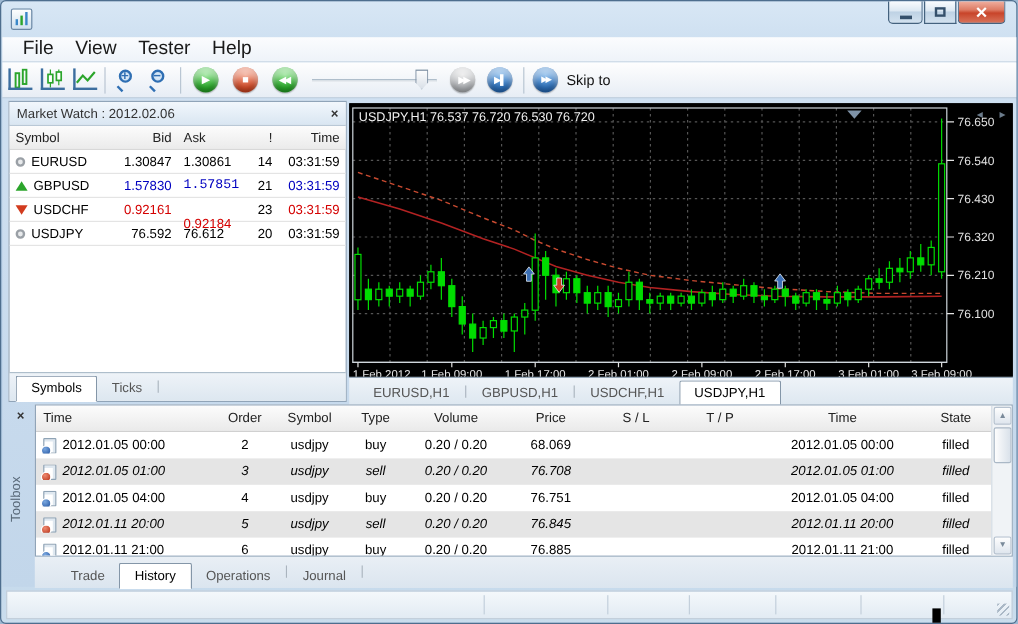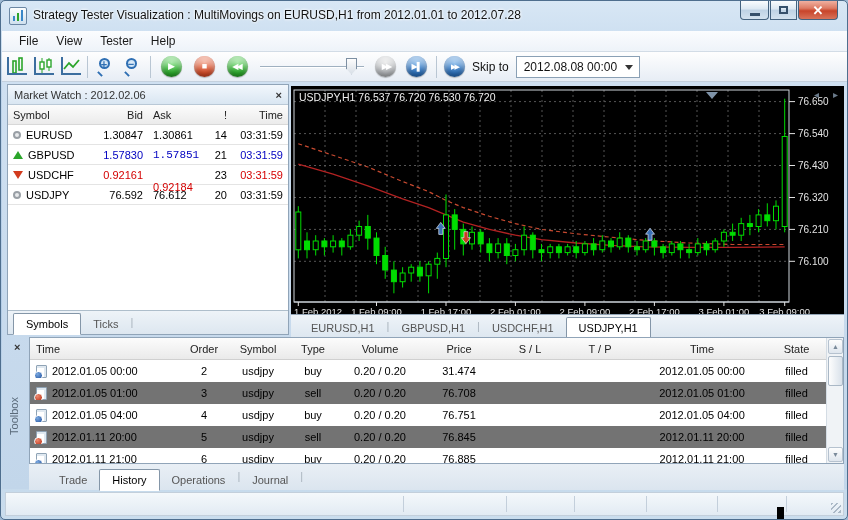--- a/index.html
+++ b/index.html
@@ -25,21 +25,21 @@
   .win-btn.minimize { width:29px; }
   .win-btn.maximize { width:27px; border-radius:0; }
   .win-btn.close { width:40px; color:#fff; font-size:13px; font-weight:bold;
     background:linear-gradient(180deg,#f0b0a0 0%,#dd7b64 40%,#c8442a 55%,#d8735a 100%); }
   .glyph-min { width:10px; height:3px; background:#35506b; margin-top:8px; }
   .glyph-max { width:9px; height:8px; border:2px solid #35506b; }
   
   .menubar { position:absolute; left:1px; top:30px; width:846px; height:21px;
     background:linear-gradient(180deg,#fbfcfe,#eef3f9); border-bottom:1px solid #d2dce6;
     display:flex; align-items:center; padding-left:8px; }
-  .menu-item { font-size:12px; color:#1a1a1a; padding:2px 9px; cursor:default; }
+  .menu-item { font-size:16px; color:#1a1a1a; padding:2px 9px; cursor:default; }
   
   .toolbar { position:absolute; left:1px; top:51px; width:846px; height:30px;
     background:linear-gradient(180deg,#fefefe,#e7edf5); border-bottom:1px solid #c4d0dd;
     display:flex; align-items:center; }
   .tb-sep { width:1px; height:22px; background:#b9c6d3; margin:0 4px; }
   .tb-btn { width:27px; height:24px; display:flex; align-items:center; justify-content:center; }
   .sphere { width:21px; height:21px; border-radius:50%; display:flex; align-items:center;
     justify-content:center; color:#fff; font-size:8px; line-height:1;
     box-shadow:inset 0 6px 6px rgba(255,255,255,.55), inset 0 -4px 5px rgba(0,0,0,.25), 0 1px 1px rgba(0,0,0,.25); }
   .sphere.green { background:radial-gradient(circle at 50% 30%, #8be08b, #2eaf2e 60%, #137c13); }
@@ -107,21 +107,21 @@
   
   .toolbox-strip { position:absolute; left:5px; top:256px; width:22px; height:152px; }
   .toolbox-strip .panel-close { position:absolute; left:7px; top:4px; }
   .toolbox-label { position:absolute; left:-17px; top:72px; transform:rotate(-90deg);
     font-size:11px; color:#5a6a7a; width:48px; text-align:center; }
   .hist-box { position:absolute; left:27px; top:255px; width:815px; height:127px;
     background:#fff; border:1px solid #90a4b8; overflow:hidden; }
   .h-head { display:flex; height:22px; background:linear-gradient(180deg,#fcfcfc,#eaeaea);
     border-bottom:1px solid #d0d0d0; font-size:11px; color:#222; align-items:center; }
   .h-row { display:flex; height:22px; font-size:11px; align-items:center; }
-  .h-row.alt { background:#737373; }
+  .h-row.alt { background:#e5e5e5;font-style:italic; }
   .h-c { padding:0 6px; white-space:nowrap; overflow:hidden; text-align:center; }
   .h-c.left { text-align:left; display:flex; align-items:center; gap:5px; }
   .doc-icon { position:relative; width:11px; height:13px; background:#fff;
     border:1px solid #8fa3b5; border-radius:1px; flex:none;
     box-shadow:inset -2px 2px 0 #dfe8f0; }
   .doc-icon::after { content:""; position:absolute; left:-3px; bottom:-3px; width:7px; height:7px;
     border-radius:50%; border:1px solid #fff; }
   .doc-icon.buy::after { background:radial-gradient(circle at 35% 30%,#7aa8e0,#1c4e9c); }
   .doc-icon.sell::after { background:radial-gradient(circle at 35% 30%,#ef8a70,#b32a10); }
   .vscroll { position:absolute; right:0; top:0; width:17px; bottom:0;
@@ -149,21 +149,20 @@
 <div id="window">
 
   <div class="titlebar">
     <div class="app-icon">
       <svg width="16" height="16" viewBox="0 0 16 16">
         <rect x="3" y="8" width="2" height="5" fill="#3a87c8"></rect>
         <rect x="7" y="5" width="2" height="8" fill="#2ba52b"></rect>
         <rect x="11" y="2" width="2" height="11" fill="#3a87c8"></rect>
       </svg>
     </div>
-    <div class="title-text">Strategy Tester Visualization : MultiMovings on EURUSD,H1 from 2012.01.01 to 2012.07.28</div>
     <div class="win-btns">
       <div class="win-btn minimize">
           <div class="glyph-min"></div>
         </div>
       <div class="win-btn maximize">
           <div class="glyph-max"></div>
         </div>
       <div class="win-btn close">
           <span>✕</span>
         </div>
@@ -249,24 +248,20 @@
           <span style="letter-spacing:-1px">▶▌</span>
         </div>
     </div>
     <div class="tb-sep"></div>
     <div class="tb-btn">
       <div class="sphere blue">
           <span style="letter-spacing:-2px;font-size:7px">▶▶</span>
         </div>
     </div>
     <span class="skipto-label">Skip to</span>
-    <div class="combo">
-      <span>2012.08.08 00:00</span>
-      <div class="arrow"></div>
-    </div>
   </div>
 
   <div class="client">
 
     <div class="mw-panel">
       <div class="mw-header">
         <span>Market Watch : 2012.02.06</span>
         <span class="spacer"></span>
         <span class="panel-close">×</span>
       </div>
@@ -536,21 +531,21 @@
         <div id="h-rows">
             <div class="h-row">
               <div class="h-c left" style="width: 150px;">
                 <span class="doc-icon buy"></span>
                 <span>2012.01.05 00:00</span>
               </div>
               <div class="h-c" style="width: 48px;">2</div>
               <div class="h-c" style="width: 60px;">usdjpy</div>
               <div class="h-c" style="width: 50px;">buy</div>
               <div class="h-c" style="width: 84px;">0.20 / 0.20</div>
-              <div class="h-c" style="width: 74px;">31.474</div>
+              <div class="h-c" style="width: 74px;">68.069</div>
               <div class="h-c" style="width: 68px;"></div>
               <div class="h-c" style="width: 72px;"></div>
               <div class="h-c" style="width: 132px;">2012.01.05 00:00</div>
               <div class="h-c" style="width: 57px;">filled</div>
             </div>
             <div class="h-row alt">
               <div class="h-c left" style="width: 150px;">
                 <span class="doc-icon sell"></span>
                 <span>2012.01.05 01:00</span>
               </div>

